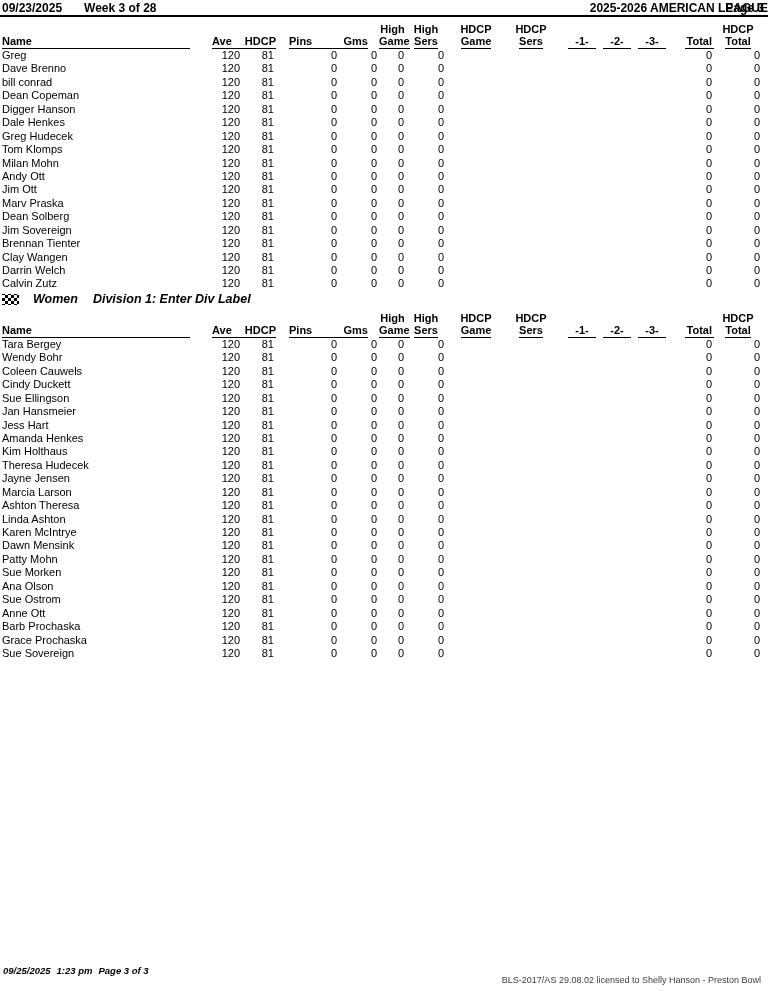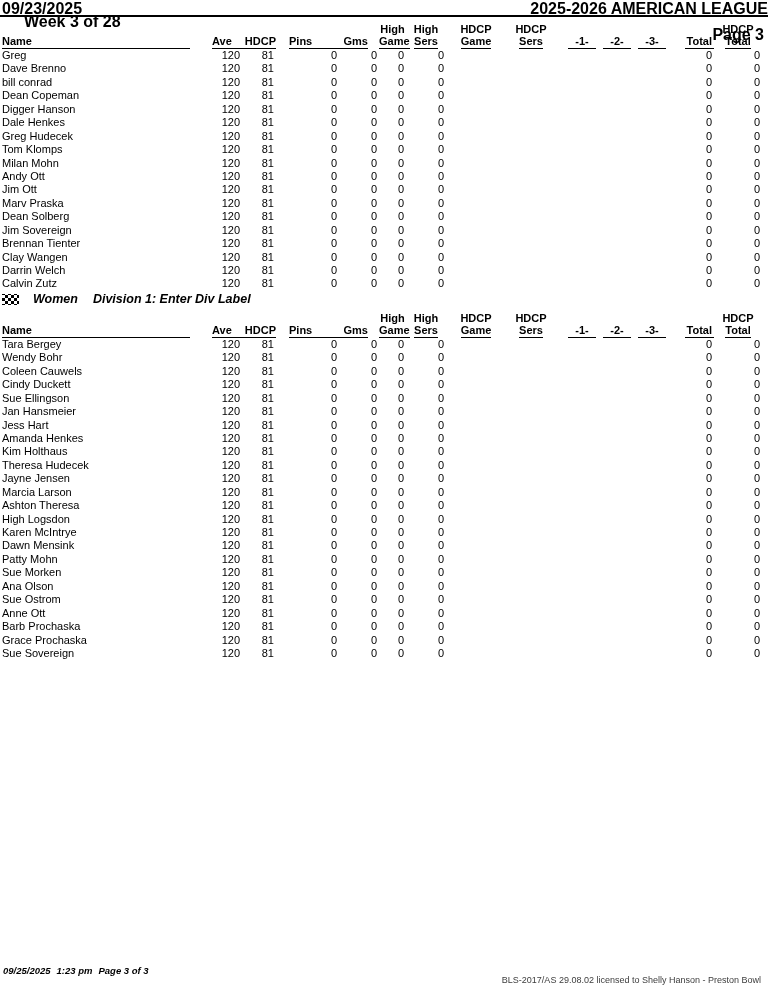--- a/index.html
+++ b/index.html
@@ -14,23 +14,22 @@
 
   
   .top-header {
     position: relative;
     display: flex;
     align-items: flex-start;
     padding: 2px 4px 0 2px;
     height: 17px;
     border-bottom: 2px solid #000;
     font-weight: bold;
-    font-size: 16px;
+    font-size: 12px;
     line-height: 13px;
-    flex-direction: column;
   }
   .top-header .week { margin-left: 22px; }
   .top-header .title {
     position: absolute; left: 0; right: 0;
     text-align: right;
   }
   .top-header .page { margin-left: auto; }
 
   
   table.roster {
@@ -728,21 +727,21 @@
         <td class="c6">0</td>
         <td class="c7"></td>
         <td class="c8"></td>
         <td class="c9"></td>
         <td class="c10"></td>
         <td class="c11"></td>
         <td class="c12">0</td>
         <td class="c13">0</td>
       </tr>
       <tr>
-        <td class="c0">High Logsdon</td>
+        <td class="c0">Linda Ashton</td>
         <td class="c1">120</td>
         <td class="c2">81</td>
         <td class="c3">0</td>
         <td class="c4">0</td>
         <td class="c5">0</td>
         <td class="c6">0</td>
         <td class="c7"></td>
         <td class="c8"></td>
         <td class="c9"></td>
         <td class="c10"></td>

